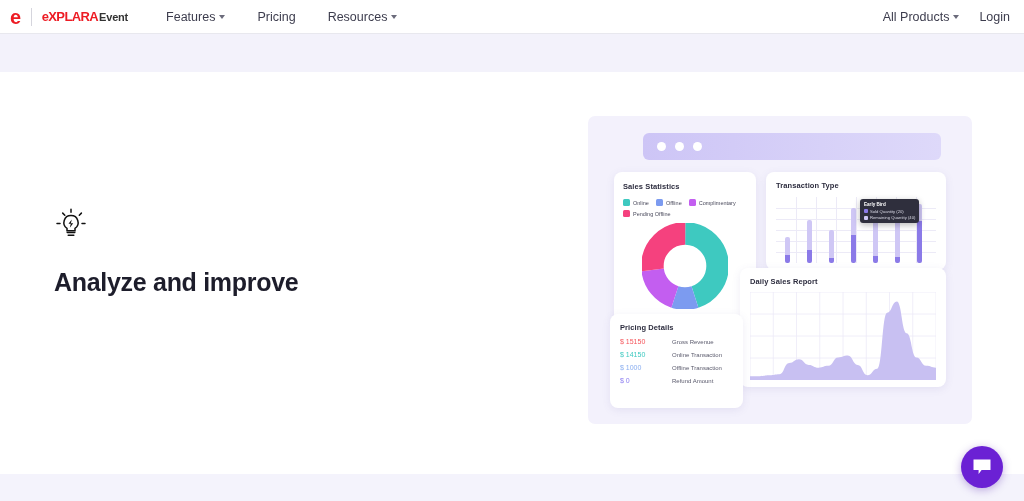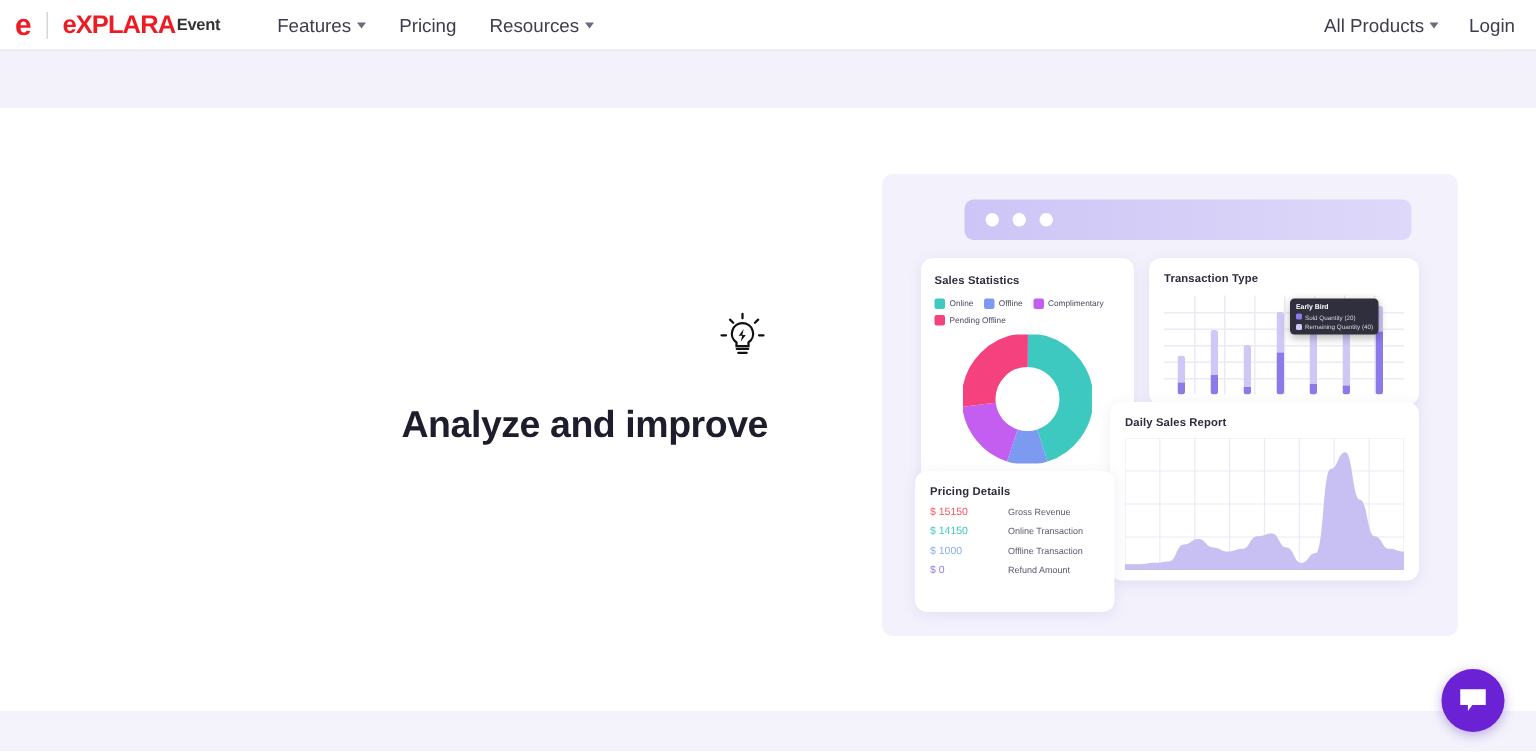--- a/index.html
+++ b/index.html
@@ -21,28 +21,28 @@
   }
   .nav-left { display: flex; align-items: center; padding-left: 10px; }
   .logo-mark {
     font-size: 20px; font-weight: bold; color: #ed1c24;
     line-height: 1; letter-spacing: -0.5px;
   }
   .logo-divider {
     width: 1px; height: 18px; background: #d5d5dd; margin: 0 10px;
   }
   .logo-word {
-    font-size: 17px; font-weight: bold; color: #ed1c24;
+    font-size: 13px; font-weight: bold; color: #ed1c24;
     letter-spacing: -0.6px; line-height: 1;
   }
   .logo-suffix {
     font-size: 11px; font-weight: bold; color: #333; margin-left: 1px;
     letter-spacing: -0.2px;
   }
-  .nav-menu { display: flex; align-items: center; margin-left: 38px; gap: 22px; }
+  .nav-menu { display: flex; align-items: center; margin-left: 38px; gap: 32px; }
   .nav-item {
     font-size: 12.5px; color: #3d3d4e; cursor: pointer;
     display: flex; align-items: center; gap: 4px; white-space: nowrap;
   }
   .caret {
     width: 0; height: 0;
     border-left: 3.5px solid transparent;
     border-right: 3.5px solid transparent;
     border-top: 4px solid #6b6b7b;
     display: inline-block;
@@ -62,21 +62,21 @@
     position: absolute; top: 34px; left: 0; width: 1024px; height: 38px;
     background: #f3f2fb;
   }
   .band-bottom {
     position: absolute; top: 474px; left: 0; width: 1024px; height: 27px;
     background: #f4f3fc;
   }
 
   
   .content-left {
-    position: absolute; left: 42px; top: 206px; width: 470px; text-align: right;
+    position: absolute; left: 54px; top: 206px; width: 470px;
   }
   .bulb-icon { width: 34px; height: 36px; }
   .heading {
     margin-top: 22px;
     font-size: 25px; font-weight: bold; color: #1d1d2b;
     letter-spacing: -0.3px;
   }
   .body-text {
     margin-top: 15px;
     font-size: 13.5px; line-height: 20px; color: #5a5a6e;

